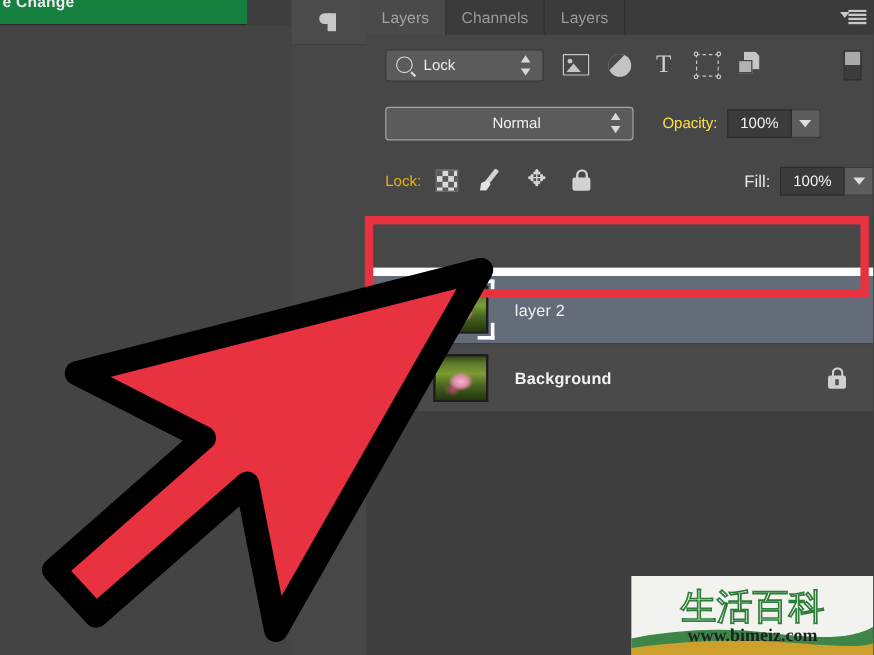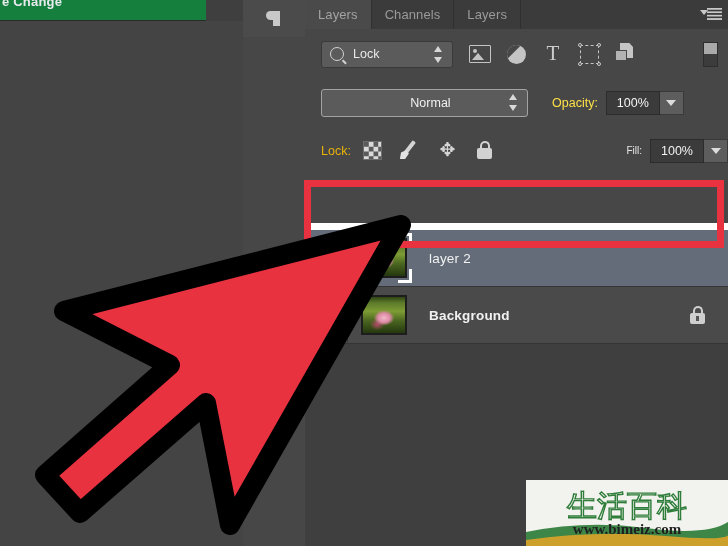--- a/index.html
+++ b/index.html
@@ -474,21 +474,21 @@
   .lk-lock::after {
     content: "";
     position: absolute;
     left: 2.5px; top: 8px;
     width: 15px; height: 11px;
     background: #d2d2d2;
     border-radius: 2px;
   }
   .fill-label {
     margin-left: auto;
-    font-size: 10px;
+    font-size: 14px;
     color: #e6e6e6;
   }
 
   
   .layer-list {
     position: absolute;
     left: 0; top: 175px;
     width: 423px;
     height: 371px;
     background: #3f3f3f;

